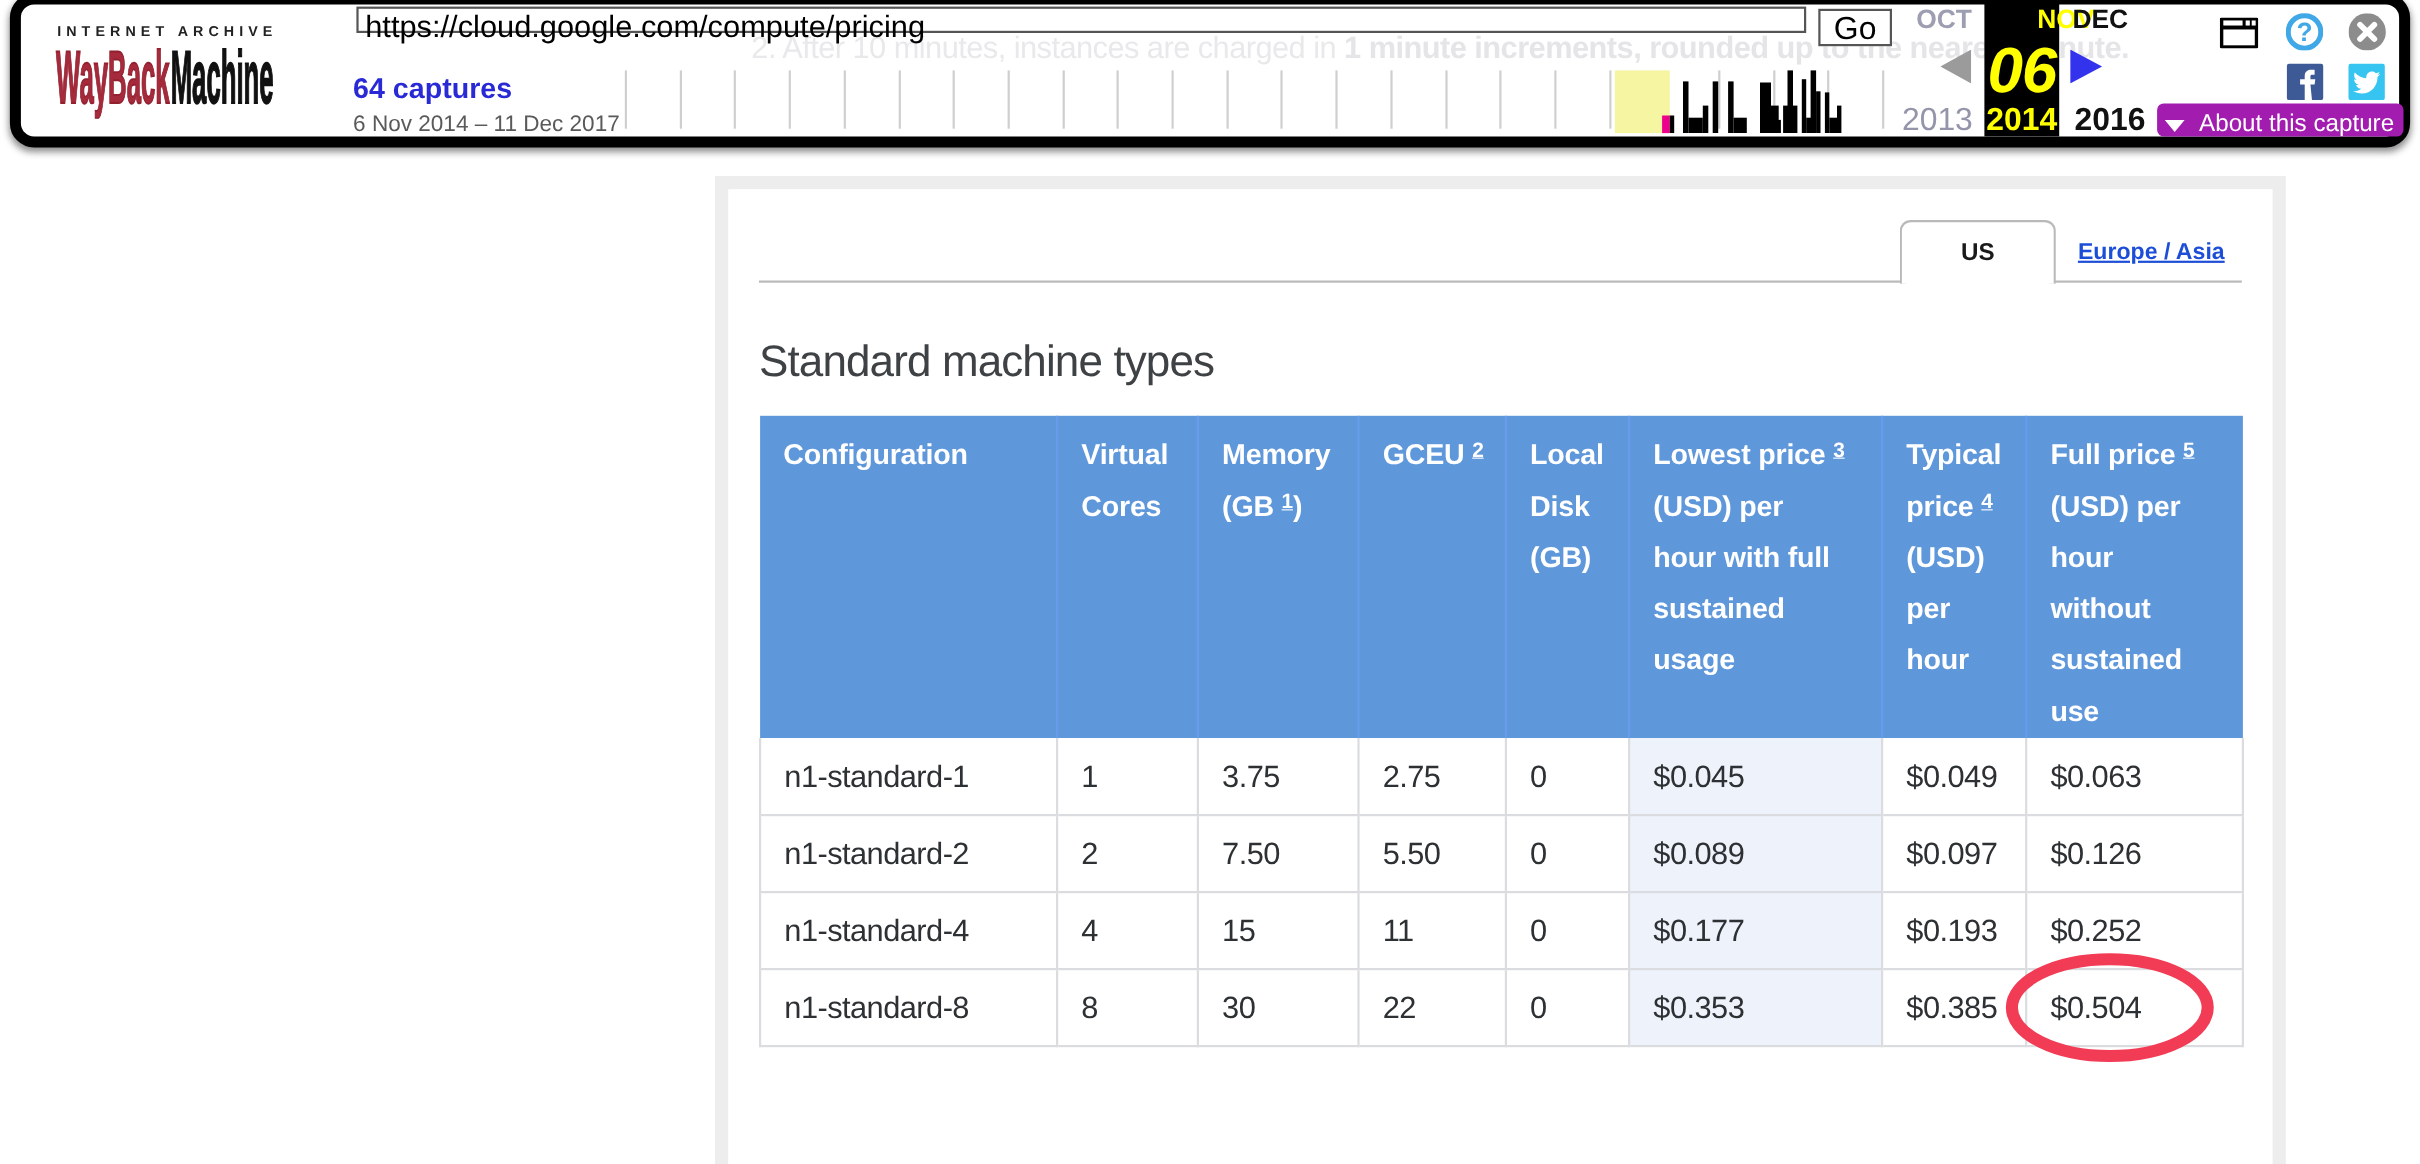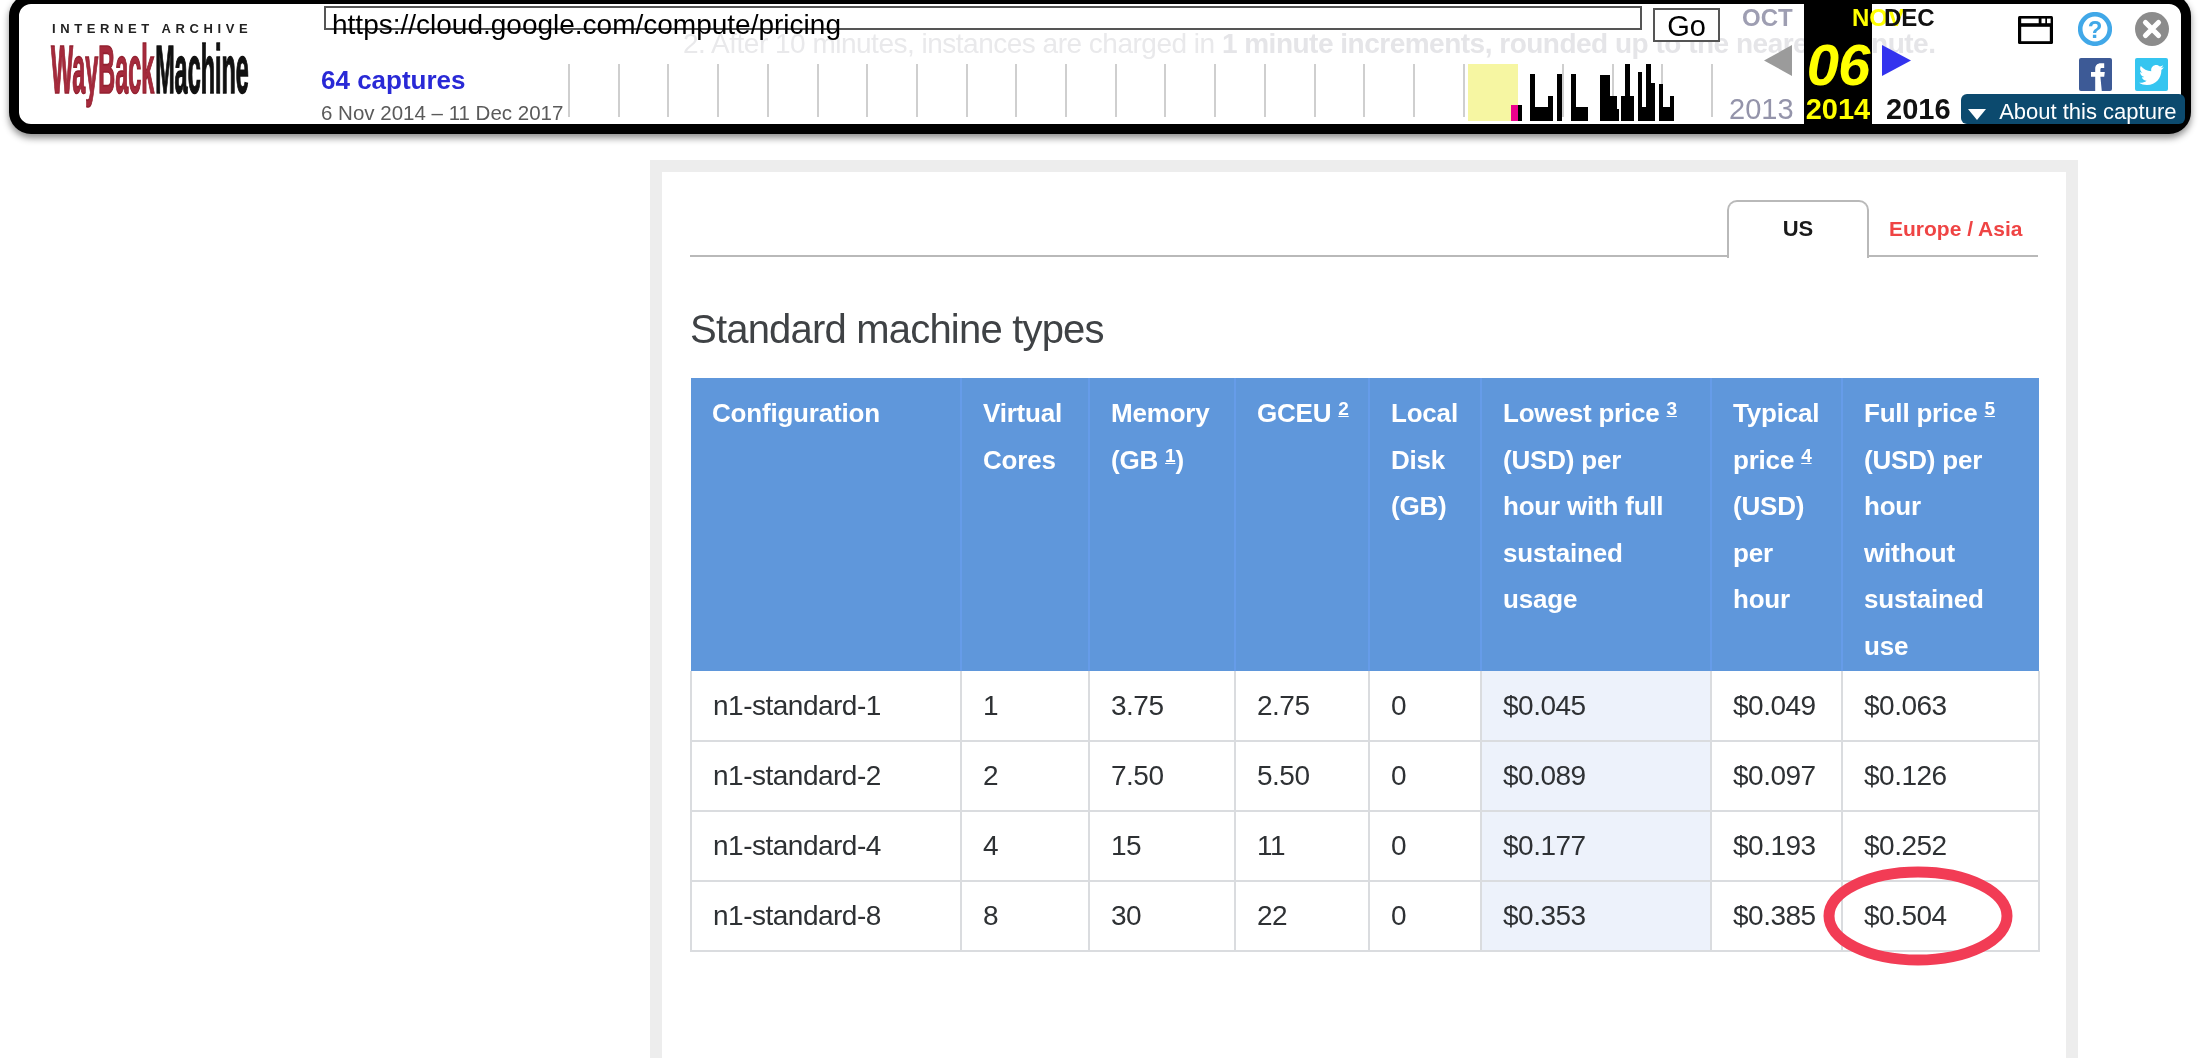--- a/index.html
+++ b/index.html
@@ -6,21 +6,21 @@
 .abs{position:absolute;}
 </style>
 </head>
 <body>
 
 <div class="abs" style="left:650px;top:160px;width:1428px;height:940px;background:#fff;border:12px solid #ededed;"></div>
 
 <div class="abs" style="left:690px;top:255px;width:1348px;height:2px;background:#b9b9b9;"></div>
 <div class="abs" style="left:1727px;top:200px;width:142px;height:58px;background:#fff;border:2px solid #b9b9b9;border-bottom:none;border-radius:10px 10px 0 0;"></div>
 <div class="abs" style="left:1727px;top:200px;width:142px;height:54px;font-size:22px;font-weight:bold;color:#1a1a1a;text-align:center;line-height:58px;">US</div>
-<div class="abs" style="left:1889px;top:200px;height:54px;font-size:21px;font-weight:bold;color:#ef4444;line-height:58px;">Europe / Asia</div>
+<div class="abs" style="left:1889px;top:200px;height:54px;font-size:21px;font-weight:bold;color:#1d4ed8;line-height:58px;text-decoration:underline;">Europe / Asia</div>
 
 <div class="abs" style="left:690px;top:307px;font-size:40px;letter-spacing:-0.8px;color:#3f4245;">Standard machine types</div>
 
 <table class="abs" style="left:690px;top:378px;width:1348px;border-collapse:collapse;table-layout:fixed;">
 <colgroup>
 <col style="width:270px">
       <col style="width:128px">
       <col style="width:146px">
       <col style="width:134px">
       <col style="width:112px">
@@ -202,16 +202,16 @@
       <path d="M22.8 33 H16.2 V18.8 H12 V14 h4.2 V10.9 C16.2 7.4 18.4 5.3 21.8 5.3 h3.4 V10 h-2.3 c-1.2 0-1.5.5-1.5 1.5 V14 h4.4 l-.6 4.8 h-3.8 Z" fill="#fff"></path>
     </svg>
 </div>
 
 <div class="abs" style="left:2135px;top:58px;width:33px;height:33px;background:#35c5f0;border-radius:2px;">
 <svg width="33" height="33" viewBox="-4 -4.5 32 32">
       <path d="M23.954 4.569c-.885.389-1.83.654-2.825.775 1.014-.611 1.794-1.574 2.163-2.723-.951.555-2.005.959-3.127 1.184-.896-.959-2.173-1.559-3.591-1.559-2.717 0-4.92 2.203-4.92 4.917 0 .39.045.765.127 1.124C7.691 8.094 4.066 6.13 1.64 3.161c-.427.722-.666 1.561-.666 2.475 0 1.71.87 3.213 2.188 4.096-.807-.026-1.566-.248-2.228-.616v.061c0 2.385 1.693 4.374 3.946 4.827-.413.111-.849.171-1.296.171-.314 0-.615-.03-.916-.086.631 1.953 2.445 3.377 4.604 3.417-1.68 1.319-3.809 2.105-6.102 2.105-.39 0-.779-.023-1.17-.067 2.189 1.394 4.768 2.209 7.557 2.209 9.054 0 13.999-7.496 13.999-13.986 0-.209 0-.42-.015-.63.961-.689 1.8-1.56 2.46-2.548l-.047-.02z" fill="#fff"></path>
     </svg>
 </div>
 
-<div class="abs" style="left:1961px;top:94px;width:224px;height:30px;background:#0c4a6e;border-radius:6px;color:#fff;font-size:22px;line-height:35px;">
+<div class="abs" style="left:1961px;top:94px;width:224px;height:30px;background:#a21caf;border-radius:6px;color:#fff;font-size:22px;line-height:35px;">
 <span style="display:inline-block;margin-left:7px;width:0;height:0;border-left:9px solid transparent;border-right:9px solid transparent;border-top:11px solid #fff;vertical-align:middle;position:relative;top:1px;"></span>
 <span style="margin-left:7px;">About this capture</span>
 </div>
 
 </body></html>

